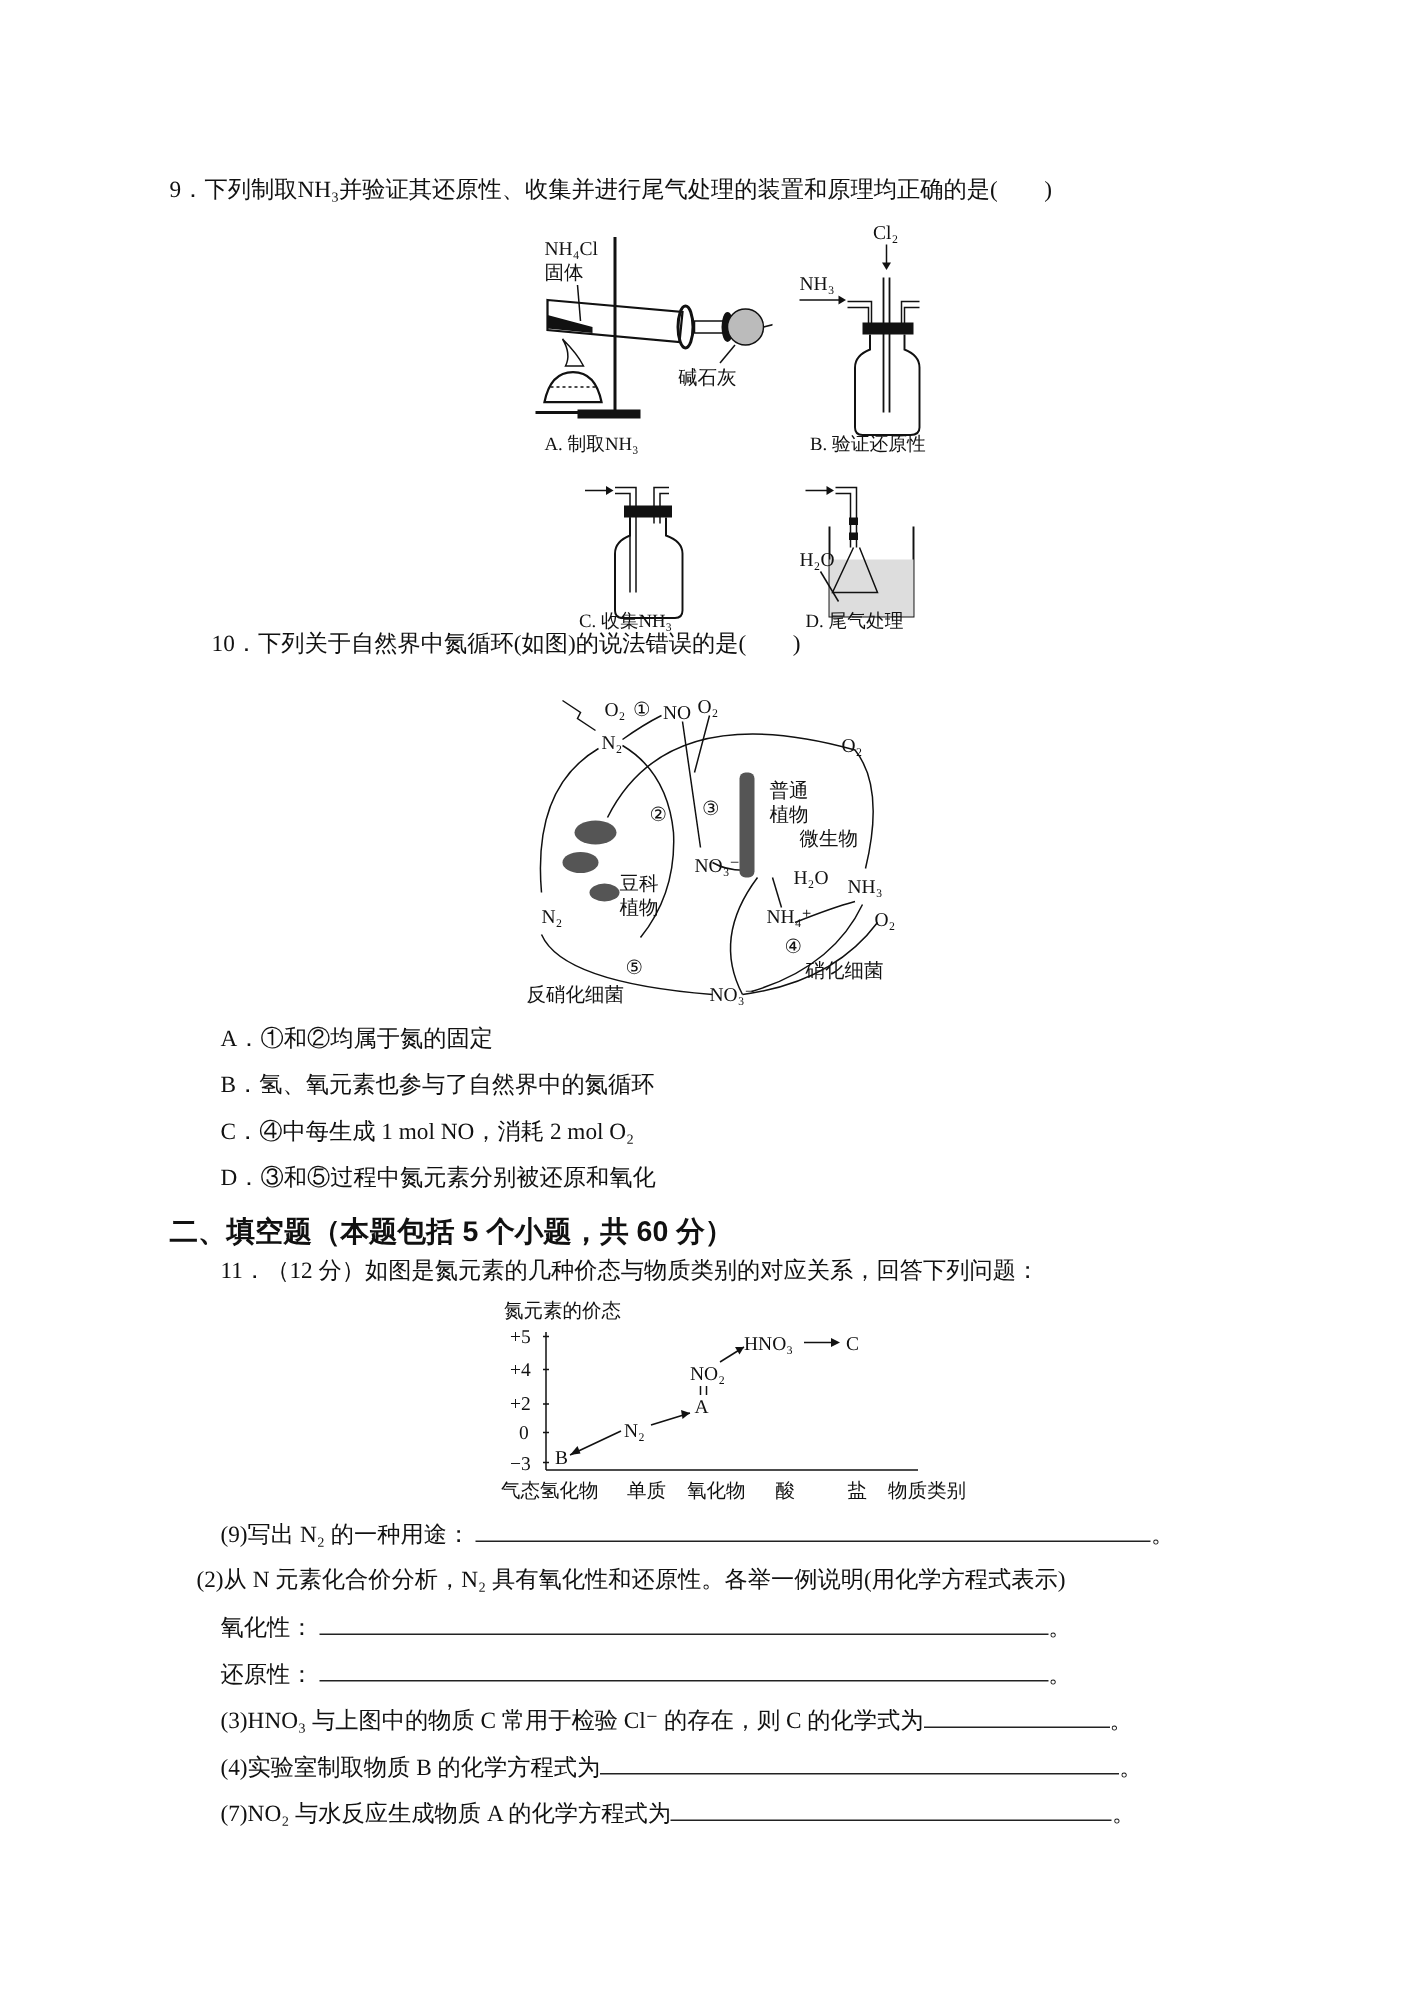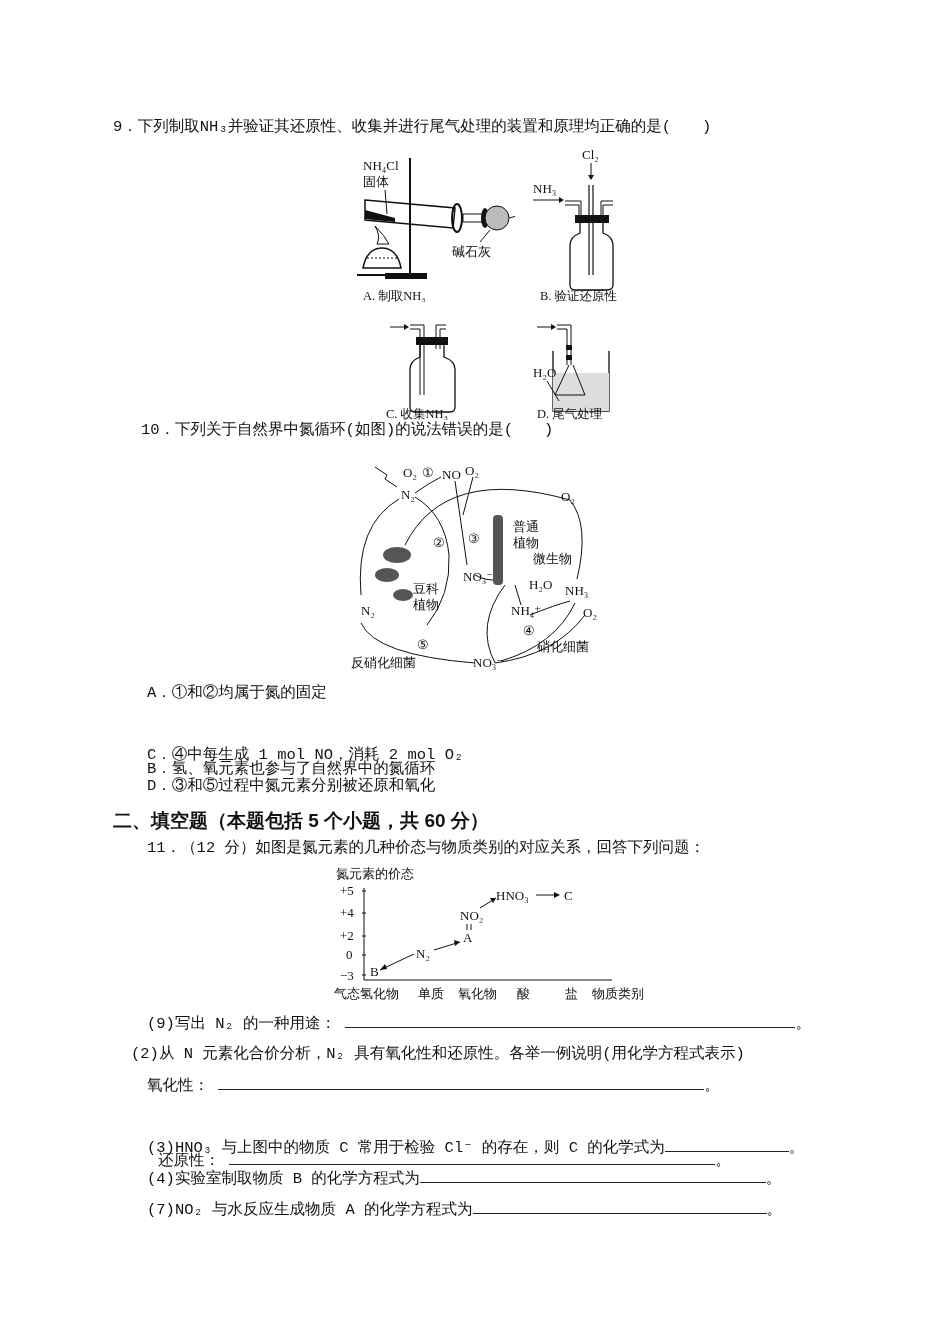--- a/index.html
+++ b/index.html
@@ -1,18 +1,18 @@
 <!DOCTYPE html>
 <html><head>
 <meta charset="utf-8">
 <style>
   html, body { margin: 0; padding: 0; background: #ffffff; }
   body { width: 950px; height: 1344px; position: relative; overflow: hidden;
          font-family: "Liberation Serif", "DejaVu Serif", serif; color: #111; }
-  .abs { position: absolute; white-space: nowrap; font-family: Liberation Mono, monospace; }
+  .abs { position: absolute; white-space: nowrap; }
   .q { font-size: 15.5px; line-height: 20px; }
   .bold { font-weight: bold; font-family: "Liberation Sans", "DejaVu Sans", sans-serif; font-size: 19px; }
   .blank { display: inline-block; border-bottom: 1px solid #222; height: 14px; vertical-align: baseline; }
   .fig { position: absolute; }
   .fig text { font-family: "Liberation Serif", "DejaVu Serif", serif; fill: #111; }
   .cap { font-size: 12.5px; }
 </style>
 </head>
 <body>
 
@@ -132,21 +132,21 @@
     <ellipse cx="52" cy="100" rx="14" ry="8"></ellipse>
     <ellipse cx="42" cy="120" rx="12" ry="7"></ellipse>
     <ellipse cx="58" cy="140" rx="10" ry="6"></ellipse>
     <rect x="148" y="60" width="10" height="70" rx="4"></rect>
   </g>
 </svg>
 
 <div class="abs q" style="left:147px; top:683px;">
   <span>A．</span><span>①和②均属于氮的固定</span>
 </div>
-<div class="abs q" style="left:147px; top:714px;margin-top:45px;">
+<div class="abs q" style="left:147px; top:714px;">
   <span>B．</span><span>氢、氧元素也参与了自然界中的氮循环</span>
 </div>
 <div class="abs q" style="left:147px; top:745px;">
   <span>C．</span><span>④中每生成 1 mol NO，消耗 2 mol O₂</span>
 </div>
 <div class="abs q" style="left:147px; top:776px;">
   <span>D．</span><span>③和⑤过程中氮元素分别被还原和氧化</span>
 </div>
 
 <div class="abs bold" style="left:113px; top:808px;">二、填空题（本题包括 5 个小题，共 60 分）</div>
@@ -199,21 +199,21 @@
 
 <div class="abs q" style="left:147px; top:1013px;">
   <span>(9)写出 N₂ 的一种用途：</span>
   <span class="blank" style="width:450px;"></span><span>。</span>
 </div>
 <div class="abs q" style="left:131px; top:1044px;">(2)从 N 元素化合价分析，N₂ 具有氧化性和还原性。各举一例说明(用化学方程式表示)</div>
 <div class="abs q" style="left:147px; top:1075px;">
   <span>氧化性：</span>
   <span class="blank" style="width:486px;"></span><span>。</span>
 </div>
-<div class="abs q" style="left:158px; top:1106px;margin-top:44px;">
+<div class="abs q" style="left:147px; top:1106px;">
   <span>还原性：</span>
   <span class="blank" style="width:486px;"></span><span>。</span>
 </div>
 <div class="abs q" style="left:147px; top:1137px;">
   <span>(3)HNO₃ 与上图中的物质 C 常用于检验 Cl⁻ 的存在，则 C 的化学式为</span><span class="blank" style="width:124px;"></span><span>。</span>
 </div>
 <div class="abs q" style="left:147px; top:1168px;">
   <span>(4)实验室制取物质 B 的化学方程式为</span><span class="blank" style="width:346px;"></span><span>。</span>
 </div>
 <div class="abs q" style="left:147px; top:1199px;">

